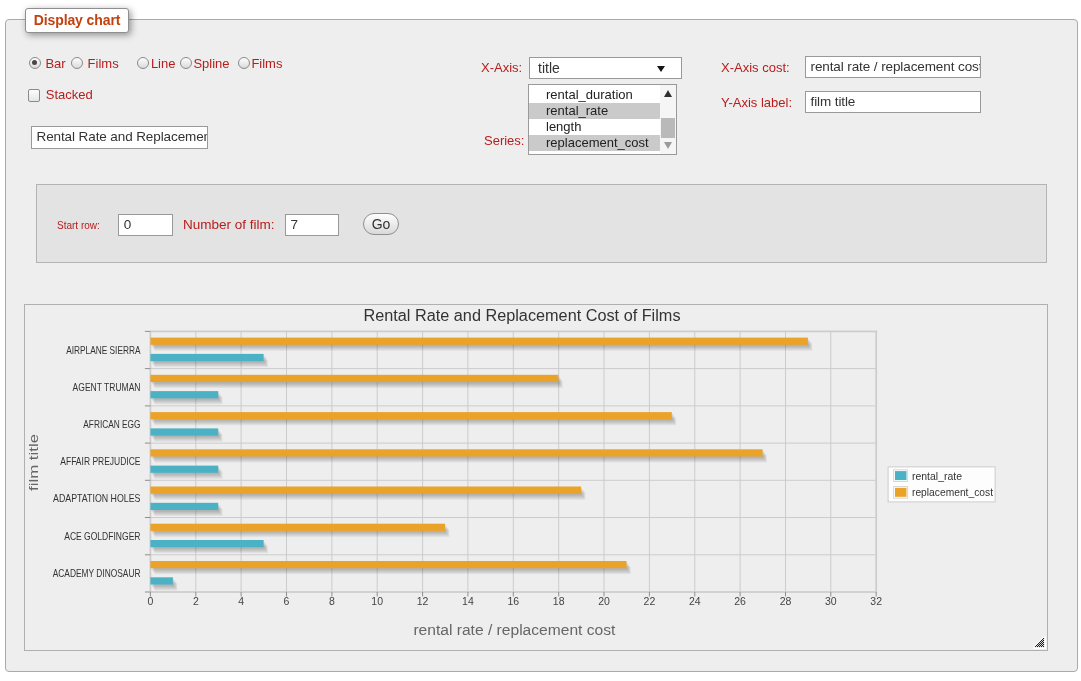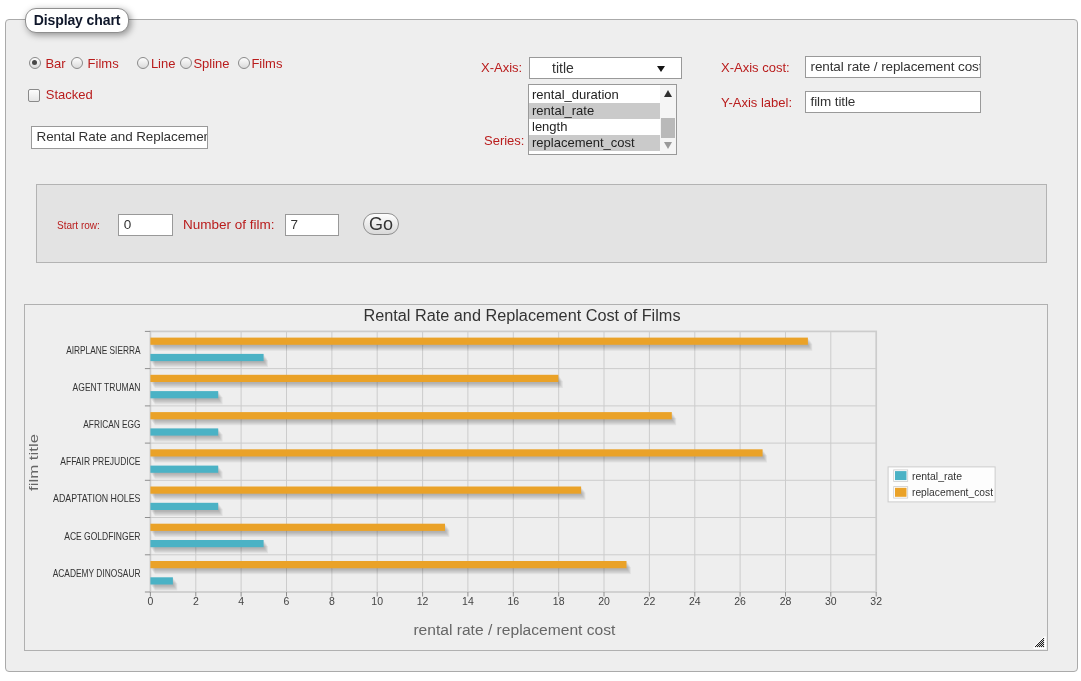--- a/index.html
+++ b/index.html
@@ -1,32 +1,32 @@
 <!DOCTYPE html>
 <html><head><meta charset="utf-8"><style>
 * { margin:0; padding:0; box-sizing:border-box; }
 html,body { width:1081px; height:681px; background:#ffffff; font-family:"Liberation Sans", sans-serif; position:relative; }
 .abs { position:absolute; }
 #fieldset { left:5px; top:19px; width:1073px; height:653px; background:#eeeeee; border:1px solid #aaaaaa; border-radius:4px; }
-#legend { left:25px; top:8px; width:104px; height:25px; background:#ffffff; border:1px solid #8f8f8f; border-radius:11px; box-shadow:2px 2px 7px rgba(0,0,0,0.4); font-weight:bold; font-size:14px; color:#0f172a; text-align:center; line-height:23px; z-index:5; letter-spacing:-0.1px; }
+#legend { left:25px; top:8px; width:104px; height:25px; background:#ffffff; border:1px solid #8f8f8f; border-radius:3px; box-shadow:2px 2px 7px rgba(0,0,0,0.4); font-weight:bold; font-size:14px; color:#c2410c; text-align:center; line-height:23px; z-index:5; letter-spacing:-0.1px; }
 .lbl { font-size:13px; color:#b91c1c; white-space:nowrap; line-height:15px; }
 .radio { width:12px; height:12px; border-radius:50%; border:1px solid #8a8a8a; background:linear-gradient(#fdfdfd,#dadada); }
 .radio.on::after { content:""; position:absolute; left:2.5px; top:2.5px; width:5px; height:5px; border-radius:50%; background:#474747; }
 .check { width:12.5px; height:12.5px; border:1px solid #8a8a8a; border-radius:2px; background:linear-gradient(#fdfdfd,#e6e6e6); }
 .tinput { background:#ffffff; border:1px solid #999999; font-size:13.5px; letter-spacing:-0.1px; color:#333333; line-height:20px; padding-left:4.5px; overflow:hidden; white-space:nowrap; }
 #panel { left:36px; top:184px; width:1011px; height:79px; background:#e3e3e3; border:1px solid #b3b3b3; }
-#gobtn { left:363px; top:213px; width:36px; height:22px; border:1px solid #8f8f8f; border-radius:11px; background:linear-gradient(#fefefe,#d9d9d9); font-size:18px; color:#333; text-align:center; line-height:20px; }
+#gobtn { left:363px; top:213px; width:36px; height:22px; border:1px solid #8f8f8f; border-radius:11px; background:linear-gradient(#fefefe,#d9d9d9); font-size:14px; color:#333; text-align:center; line-height:20px; }
 #chartbox { left:24px; top:304px; width:1024px; height:347px; background:#eeeeee; border:1px solid #b0b0b0; }
 #serlist { left:528px; top:84px; width:149px; height:71px; background:#ffffff; border:1px solid #999999; overflow:hidden; }
-.opt { height:16px; font-size:13px; color:#222; padding-left:3px; line-height:16px; white-space:nowrap; }
+.opt { height:16px; font-size:13px; color:#222; padding-left:17px; line-height:16px; white-space:nowrap; }
 .opt.sel { background:#cacaca; }
 #sbar { position:absolute; right:0; top:0; width:16px; height:69px; background:#f5f5f5; }
 .tri-up { width:0; height:0; border-left:4.5px solid transparent; border-right:4.5px solid transparent; border-bottom:7px solid #2f2f2f; }
 .tri-dn { width:0; height:0; border-left:4.5px solid transparent; border-right:4.5px solid transparent; border-top:7px solid #9a9a9a; }
-#selbox { left:529px; top:57px; width:153px; height:22px; background:#ffffff; border:1px solid #999999; font-size:14px; color:#333; line-height:20px; padding-left:22px; }
+#selbox { left:529px; top:57px; width:153px; height:22px; background:#ffffff; border:1px solid #999999; font-size:14px; color:#333; line-height:20px; padding-left:8px; }
 #selbox .arr { position:absolute; right:16px; top:8px; width:0; height:0; border-left:4.6px solid transparent; border-right:4.6px solid transparent; border-top:6px solid #151515; }
 </style></head>
 <body>
 <div class="abs" id="fieldset"></div>
 <div class="abs" id="legend">Display chart</div>
 
 <div class="abs radio on" style="left:28.9px;top:56.5px"></div>
 <div class="abs lbl" style="left:45.4px;top:55.5px">Bar</div>
 <div class="abs radio" style="left:70.6px;top:56.5px"></div>
 <div class="abs lbl" style="left:87.6px;top:55.5px">Films</div>

